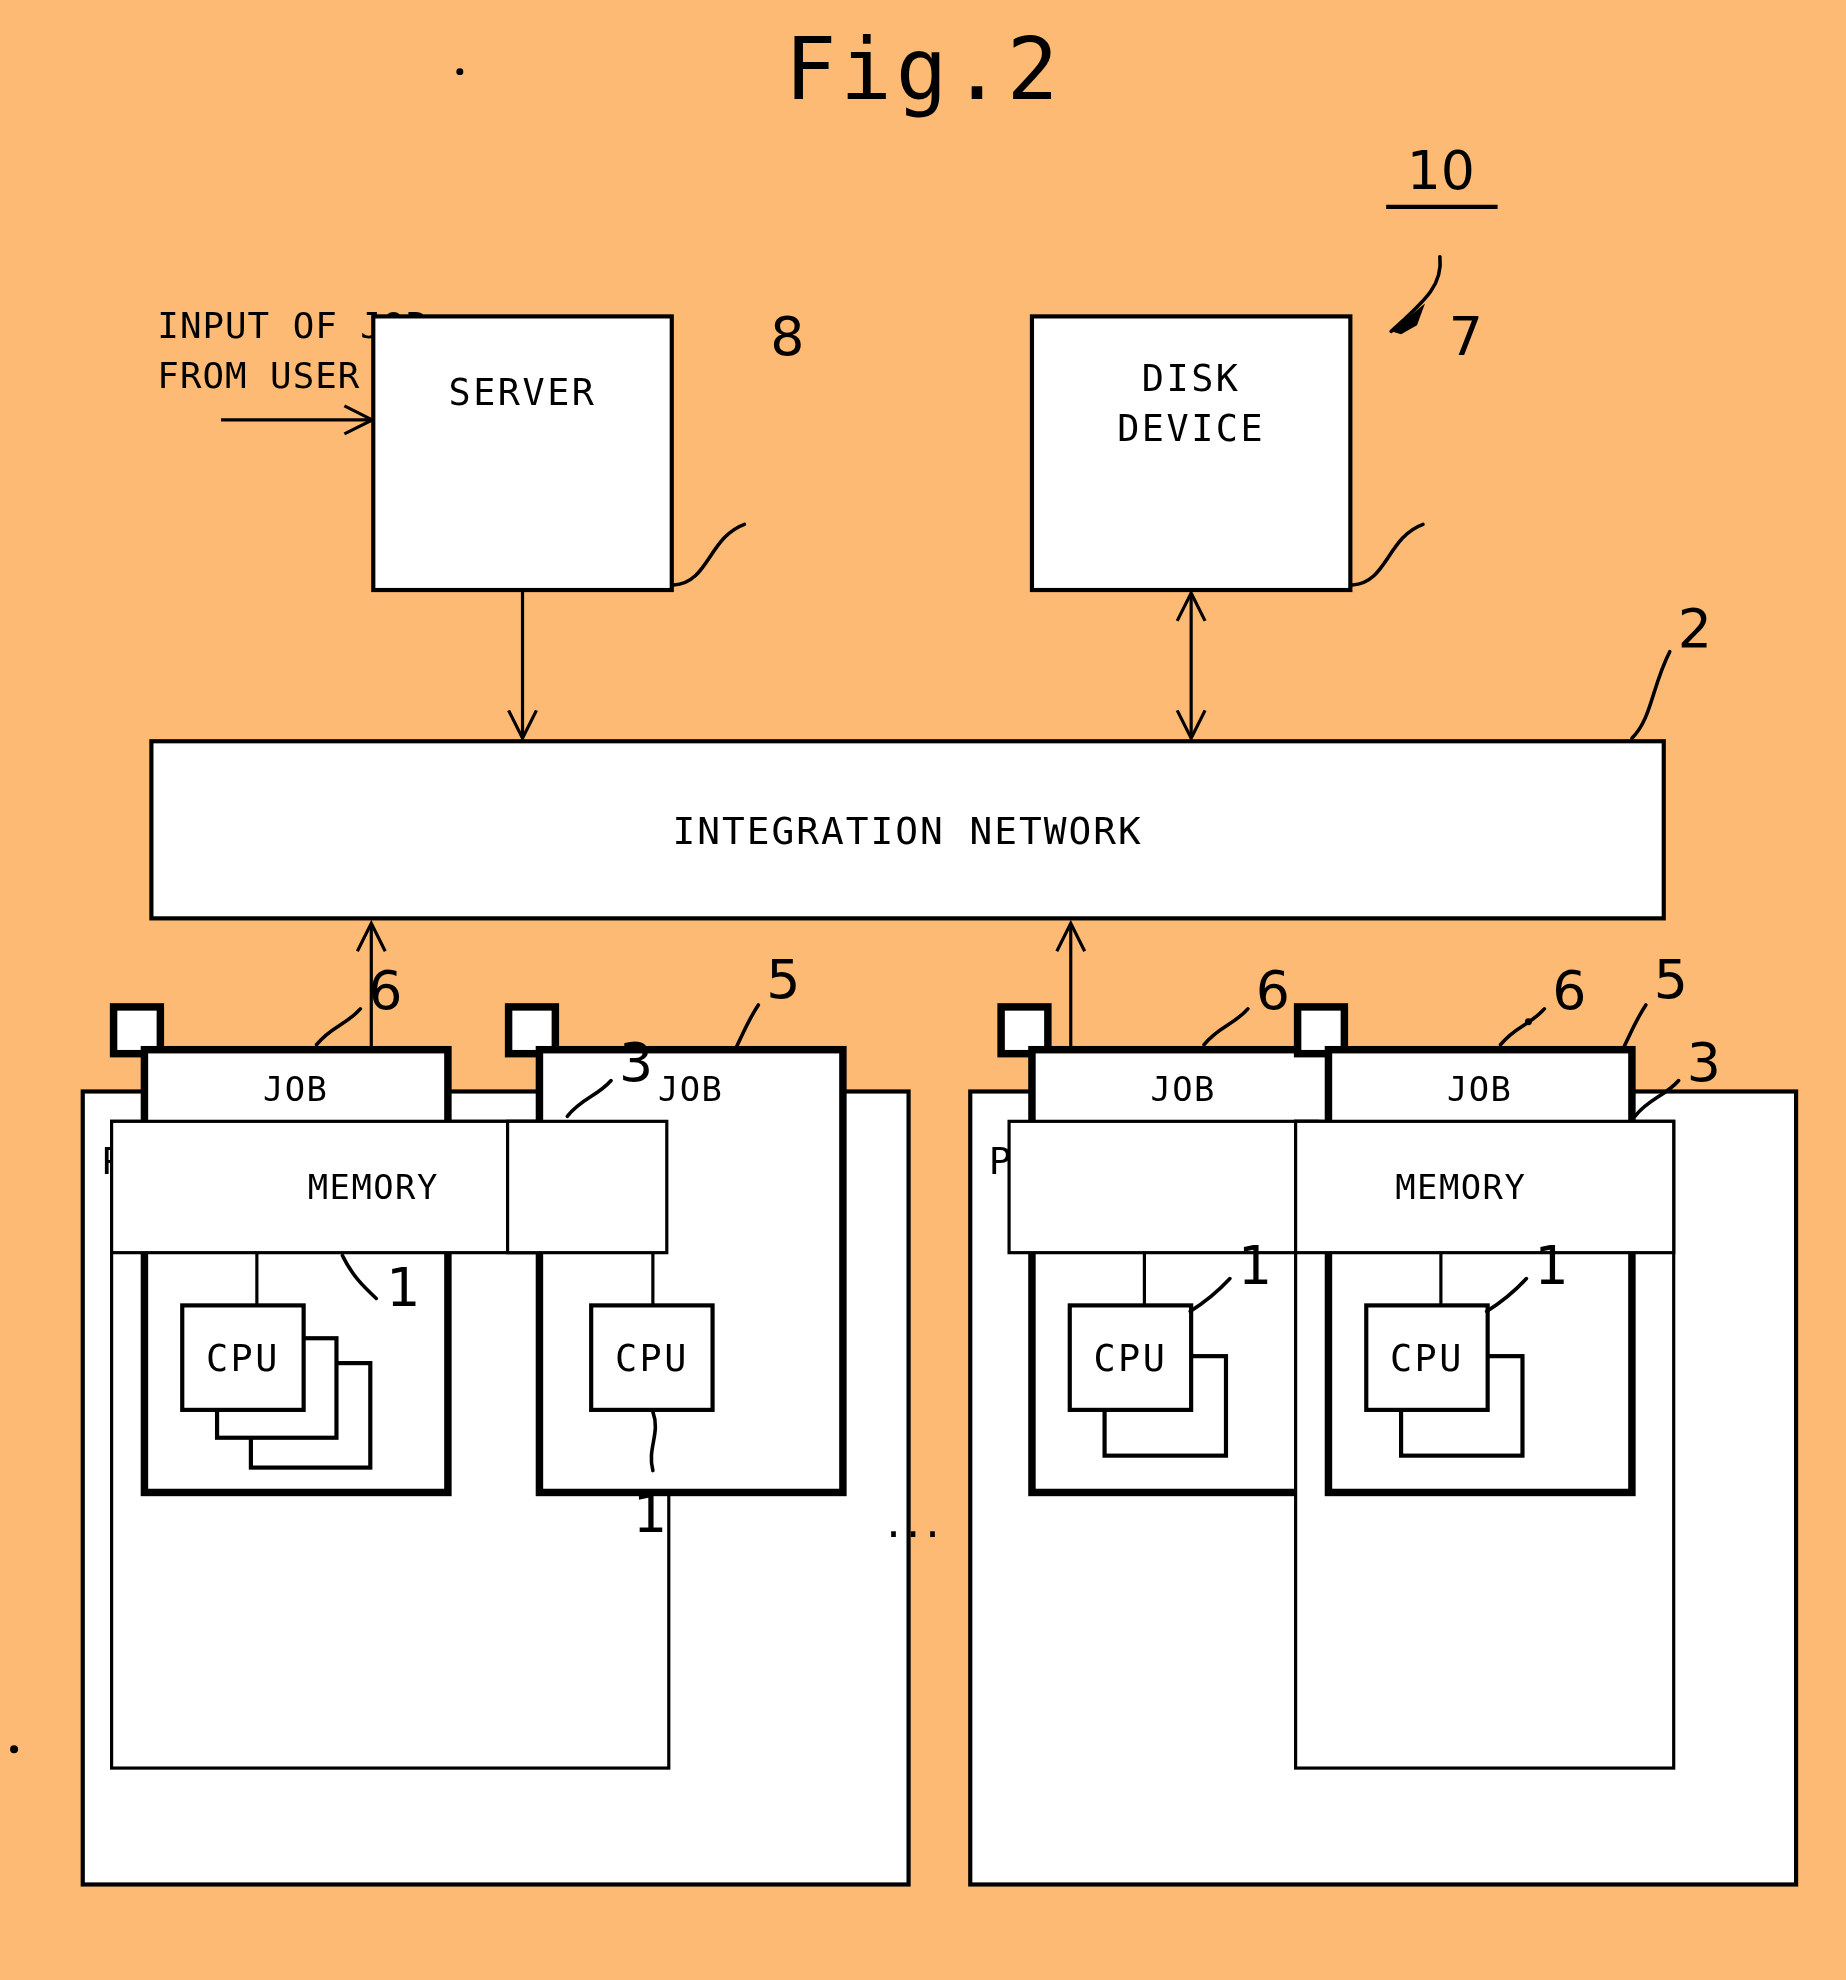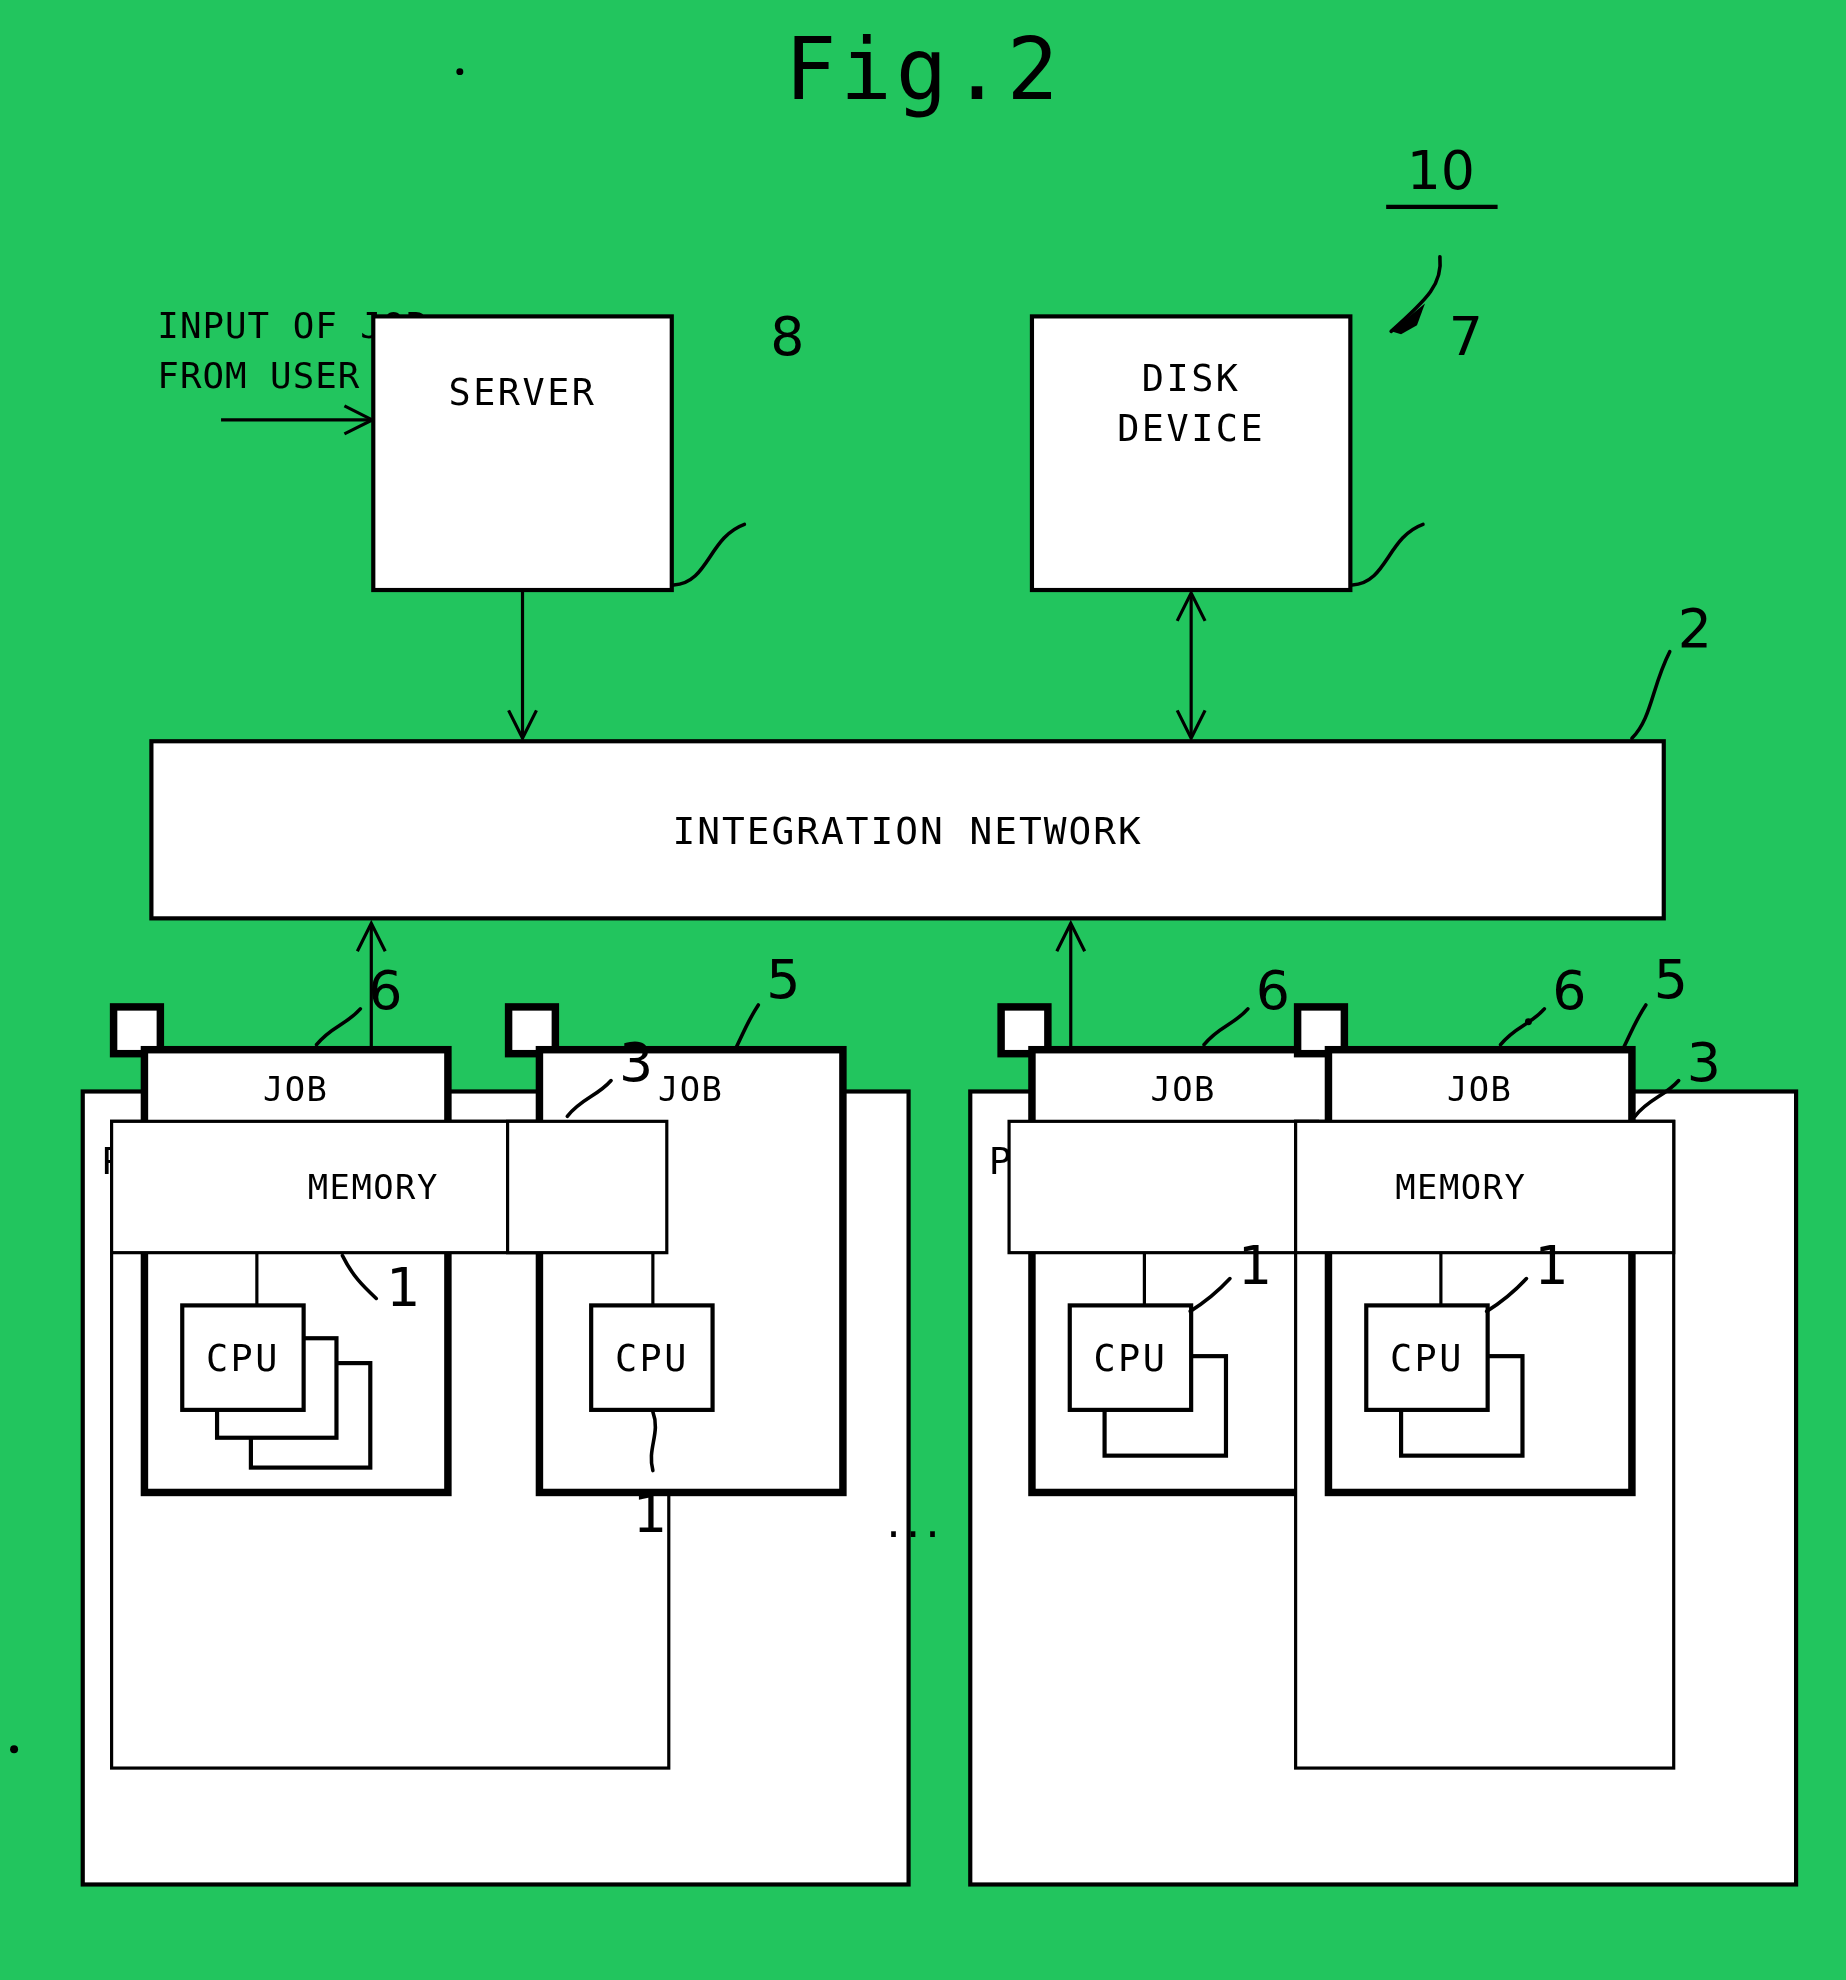--- a/index.html
+++ b/index.html
@@ -7,21 +7,21 @@
     padding: 0;
     background: #ffffff;
   }
   body {
     font-family: "DejaVu Sans Mono", "Liberation Mono", monospace;
   }
   #page {
     position: relative;
     width: 1847px;
     height: 1980px;
-    background: #22c55e;
+    background: #fdba74;
     overflow: hidden;
   }
   svg#figure {
     position: absolute;
     top: 0;
     left: 0;
     width: 1847px;
     height: 1980px;
     display: block;
   }

